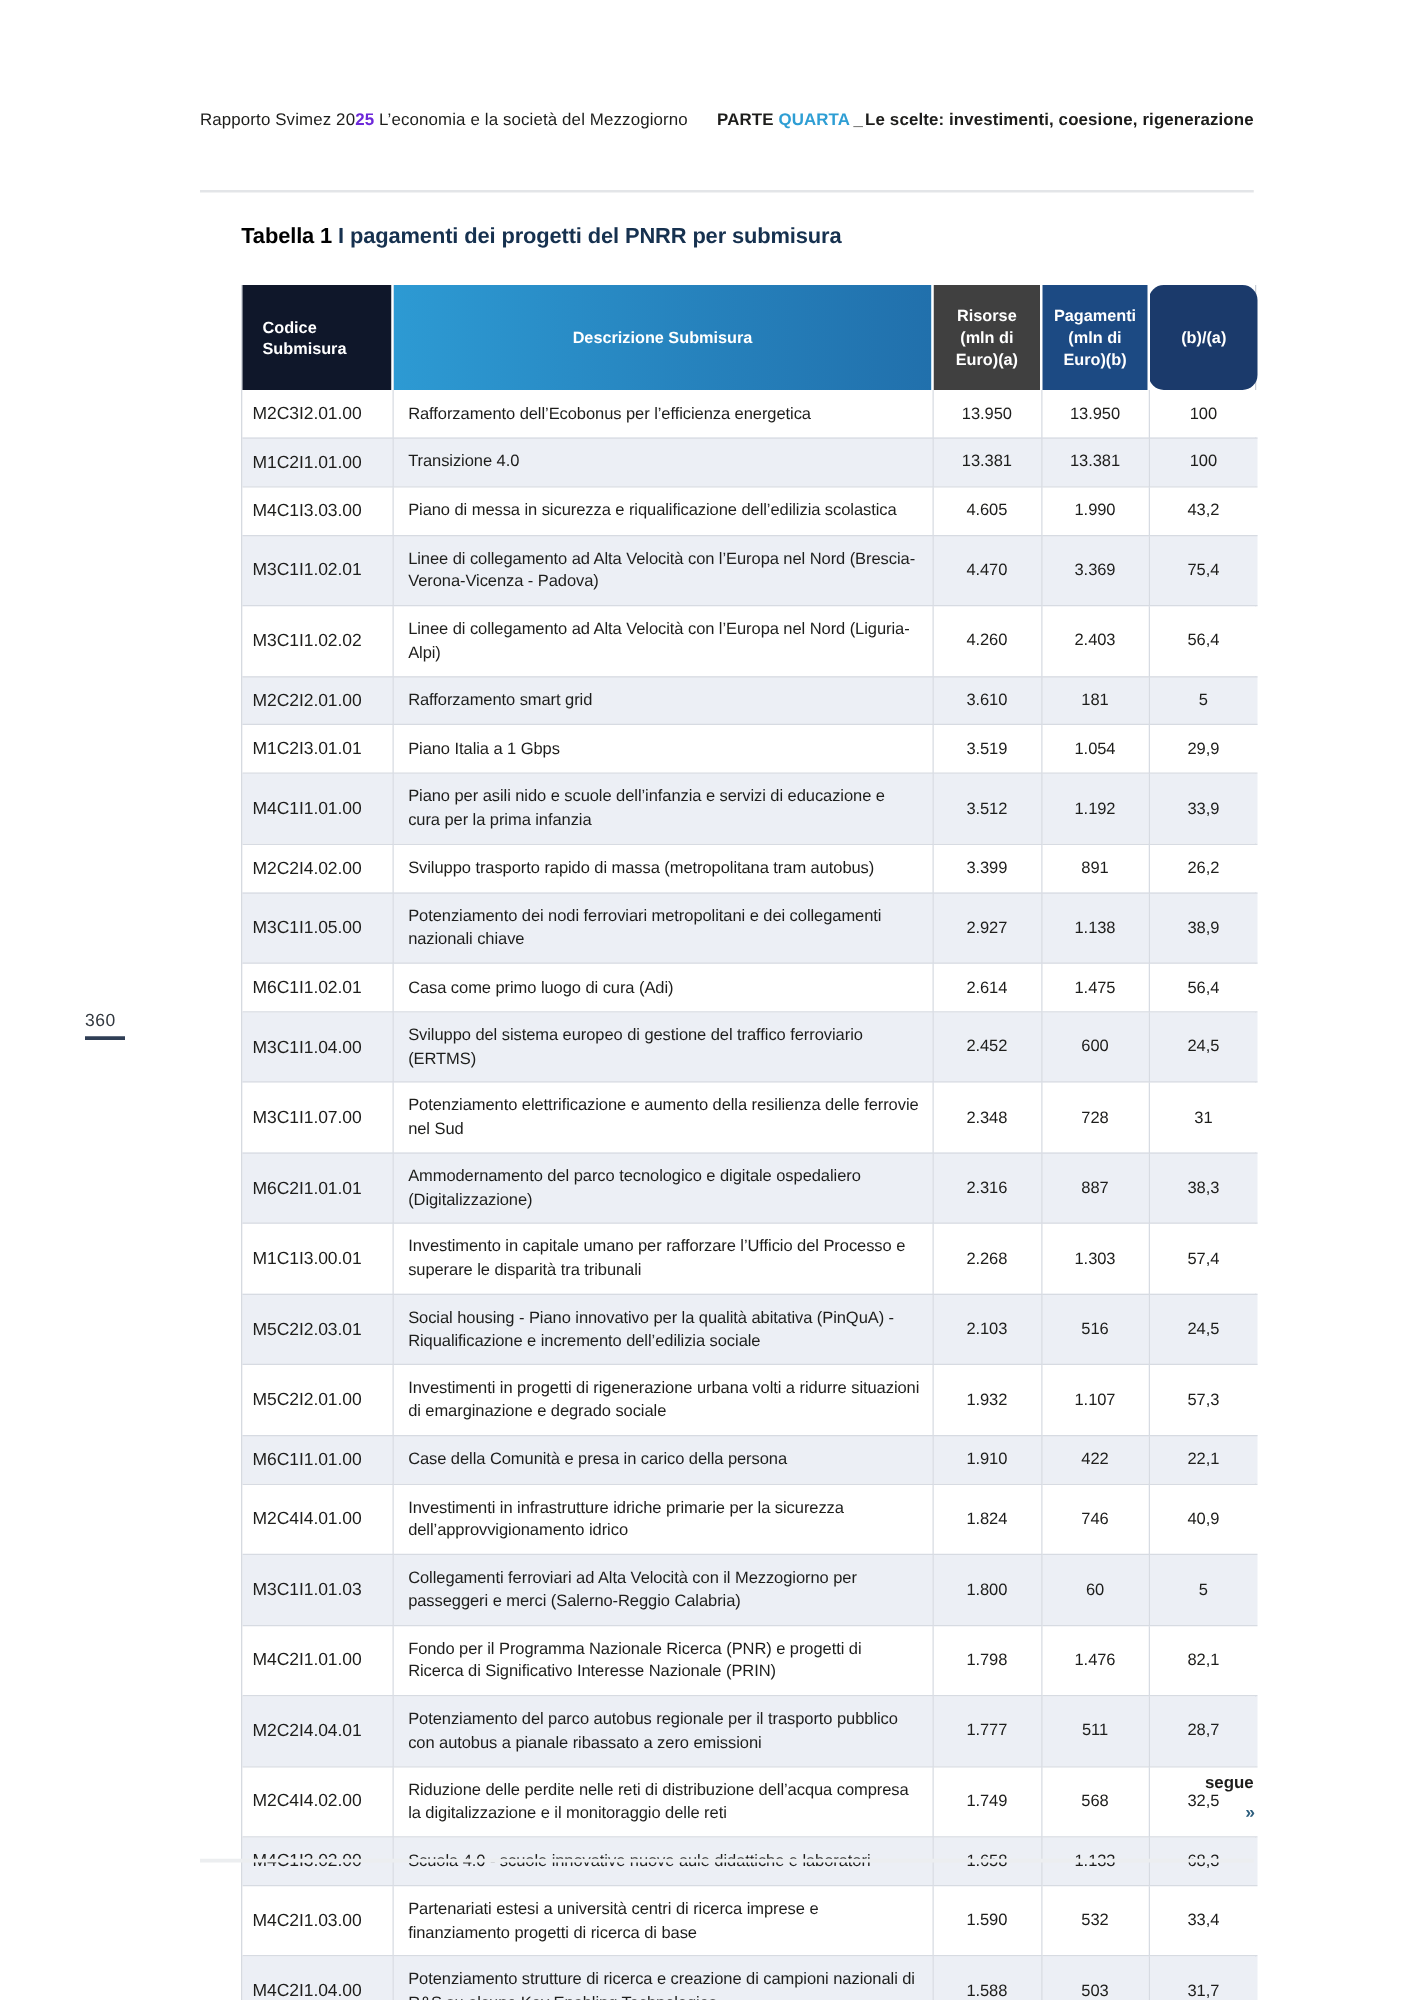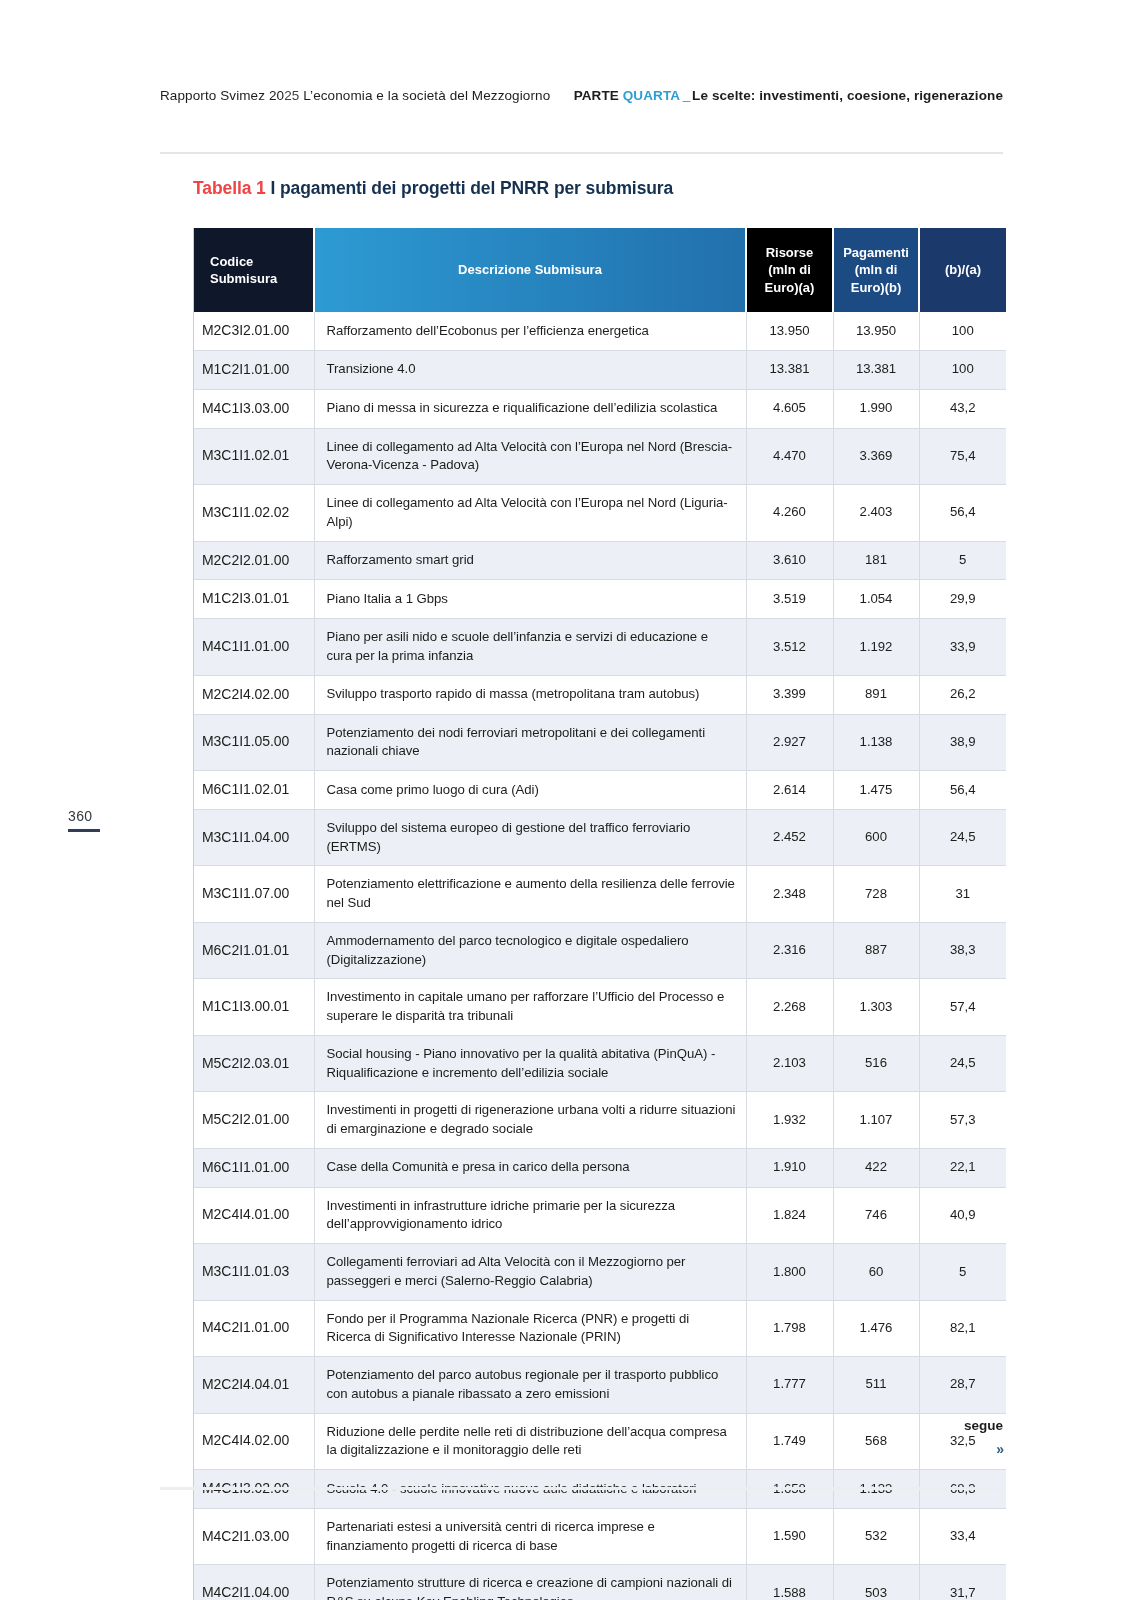--- a/index.html
+++ b/index.html
@@ -21,21 +21,21 @@
     top: 88px; left: 160px; right: 128px;
     display: flex;
     justify-content: space-between;
     align-items: baseline;
     font-size: 13.5px;
     letter-spacing: .1px;
     white-space: nowrap;
   }
   .rh-left { color: #1d1d1b; }
   .rh-left .rh-bold { font-weight: normal; }
-  .rh-left .rh-year-accent { font-weight: normal; color: #404040; }
+  .rh-left .rh-year-accent { font-weight: bold; color: #6d28d9; }
   .rh-left .rh-sub { font-weight: normal; }
   .rh-right { color: #1d1d1b; font-weight: bold; font-size: 13.5px; }
   .rh-right .rh-part-accent { color: #2e9ed4; }
   .rh-right .rh-dash { color: #1d1d1b; letter-spacing: -1px; }
   .rh-right .rh-tail { font-weight: bold; }
 
   
   .rule-top {
     position: absolute;
     top: 152px; left: 160px; right: 128px;
@@ -72,21 +72,21 @@
   
   .table-title {
     position: absolute;
     top: 178px; left: 193px;
     font-size: 17.5px;
     font-weight: bold;
     letter-spacing: -.1px;
     color: #16314f;
     white-space: nowrap;
   }
-  .table-title .tt-label { color: #ef4444; }
+  .table-title .tt-label { color: #000000; }
 
   
   .table-wrap {
     position: absolute;
     top: 228px; left: 193px;
     width: 812px;
   }
   table.pnrr {
     border-collapse: collapse;
     width: 812px;
@@ -101,24 +101,24 @@
   thead th {
     color: #ffffff;
     font-size: 13px;
     font-weight: bold;
     line-height: 1.32;
     padding: 10px 6px;
     vertical-align: middle;
     border-right: 2px solid #ffffff;
     height: 84px;
   }
-  thead th:last-child { border-right: none; }
+  thead th:last-child { border-right: none; border-radius: 12px; }
   th.h-code  { background: #0f172a; text-align: left;   padding-left: 16px; }
   th.h-desc  { background: linear-gradient(to right, #2d9ad3 0%, #2170ac 100%); text-align: center; }
-  th.h-res   { background: #000000; text-align: center; }
+  th.h-res   { background: #404040; text-align: center; }
   th.h-pag   { background: #1c4a83; text-align: center; margin-left: 21px; }
   th.h-ratio { background: #1b3a6b; text-align: center; }
 
   tbody td {
     font-size: 13.2px;
     line-height: 1.42;
     color: #1d1d1b;
     padding: 9px 8px;
     vertical-align: middle;
     border-bottom: 1px solid #d7dbe2;

